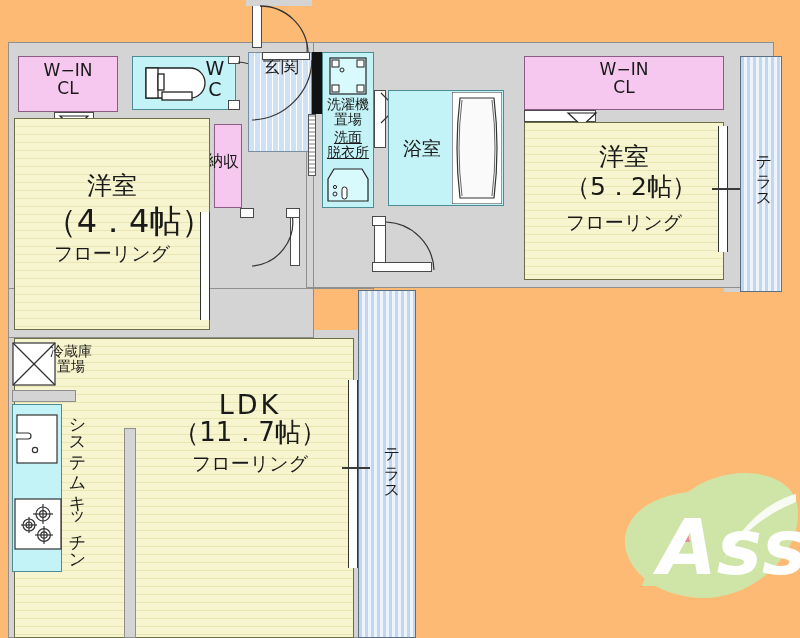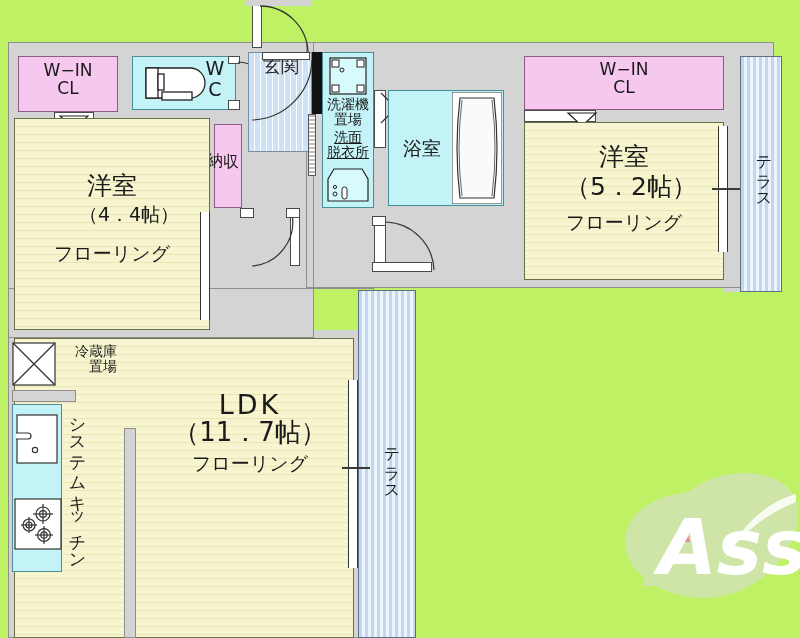--- a/index.html
+++ b/index.html
@@ -1,17 +1,17 @@
 <!DOCTYPE html>
 <html><head>
 <meta charset="utf-8">
 <style>
   html,body{margin:0;padding:0;background:#fff;}
   body{font-family:"Liberation Sans","DejaVu Sans",sans-serif;}
-  #stage{position:relative;width:800px;height:638px;background:#bef264;overflow:hidden;}
+  #stage{position:relative;width:800px;height:638px;background:#fdba74;overflow:hidden;}
 
   
   .abs{position:absolute;box-sizing:border-box;}
   .wall-plain{background:#d4d4d4;}
 
   
   .floor{
      background:
        repeating-linear-gradient(to bottom,
          #f7f5cf 0px,#f7f5cf 7px,#e9e6b4 7px,#e9e6b4 8px),
@@ -158,21 +158,21 @@
 
   <div class="abs terrace" style="left:740px;top:56px;width:42px;height:236px;"></div>
   <div class="lbl lbl-v" style="left:750px;top:145px;width:22px;font-size:16px;">テラス</div>
 
   <div class="abs closet" style="left:214px;top:124px;width:28px;height:84px;"></div>
   <div class="lbl lbl-v" style="left:217px;top:140px;width:22px;font-size:16px;">収
 納</div>
 
   <div class="abs floor" style="left:14px;top:118px;width:196px;height:212px;"></div>
   <div class="lbl" style="left:14px;top:172px;width:196px;font-size:25px;">洋室</div>
-  <div class="lbl" style="left:14px;top:204px;width:230px;font-size:19px;">（4．4帖）</div>
+  <div class="lbl" style="left:14px;top:204px;width:230px;font-size:32px;">（4．4帖）</div>
   <div class="lbl" style="left:14px;top:243px;width:196px;font-size:19px;">フローリング</div>
 
   <div class="abs" style="left:200px;top:212px;width:10px;height:108px;background:#ffffff;border-left:1px solid #333;border-right:1px solid #333;"></div>
 
   <div class="abs white-box" style="left:290px;top:214px;width:10px;height:52px;"></div>
   <svg class="abs" style="left:248px;top:212px;width:46px;height:56px;" viewBox="0 0 46 56">
     <path d="M44 2 A44 44 0 0 1 4 54" fill="none" stroke="#333" stroke-width="1.2"></path>
   </svg>
   <div class="abs thin" style="left:240px;top:208px;width:14px;height:10px;"></div>
   <div class="abs thin" style="left:286px;top:208px;width:14px;height:10px;"></div>
@@ -190,21 +190,21 @@
 
   <div class="lbl" style="left:150px;top:390px;width:200px;font-size:27px;letter-spacing:3px;">LDK</div>
   <div class="lbl" style="left:150px;top:418px;width:200px;font-size:26px;">（11．7帖）</div>
   <div class="lbl" style="left:150px;top:453px;width:200px;font-size:19px;">フローリング</div>
 
   <svg class="abs" style="left:12px;top:342px;width:44px;height:44px;" viewBox="0 0 44 44">
     <rect x="1" y="1" width="42" height="42" fill="#ffffff" stroke="#333" stroke-width="1.2"></rect>
     <line x1="1" y1="1" x2="43" y2="43" stroke="#333" stroke-width="1.2"></line>
     <line x1="43" y1="1" x2="1" y2="43" stroke="#333" stroke-width="1.2"></line>
   </svg>
-  <div class="lbl" style="left:55px;top:344px;width:62px;font-size:14px;text-align:right;">冷蔵庫
+  <div class="lbl" style="left:40px;top:344px;width:62px;font-size:14px;text-align:center;">冷蔵庫
 置場</div>
 
   <div class="abs wall-plain" style="left:12px;top:390px;width:64px;height:12px;border:1px solid #8f8f8f;"></div>
   <div class="abs water" style="left:12px;top:404px;width:50px;height:168px;"></div>
   <svg class="abs" style="left:16px;top:414px;width:42px;height:50px;" viewBox="0 0 42 50">
     <rect x="1" y="1" width="40" height="48" fill="#ffffff" stroke="#333" stroke-width="1.2"></rect>
     <rect x="-9" y="19" width="24" height="6" rx="3" fill="#ffffff" stroke="#333" stroke-width="1.2"></rect>
     <circle cx="19" cy="36" r="2.6" fill="none" stroke="#333" stroke-width="1.2"></circle>
   </svg>
   <svg class="abs" style="left:14px;top:498px;width:48px;height:52px;" viewBox="0 0 48 52">

